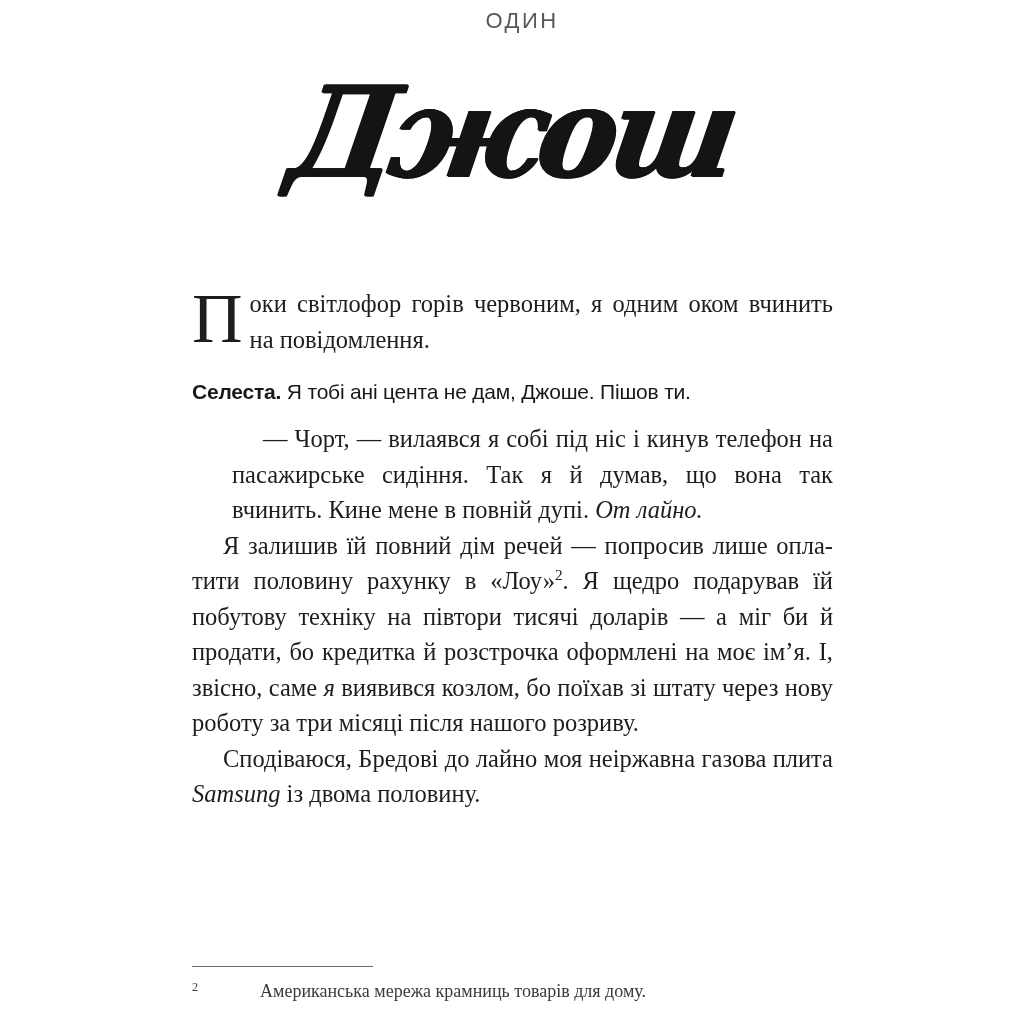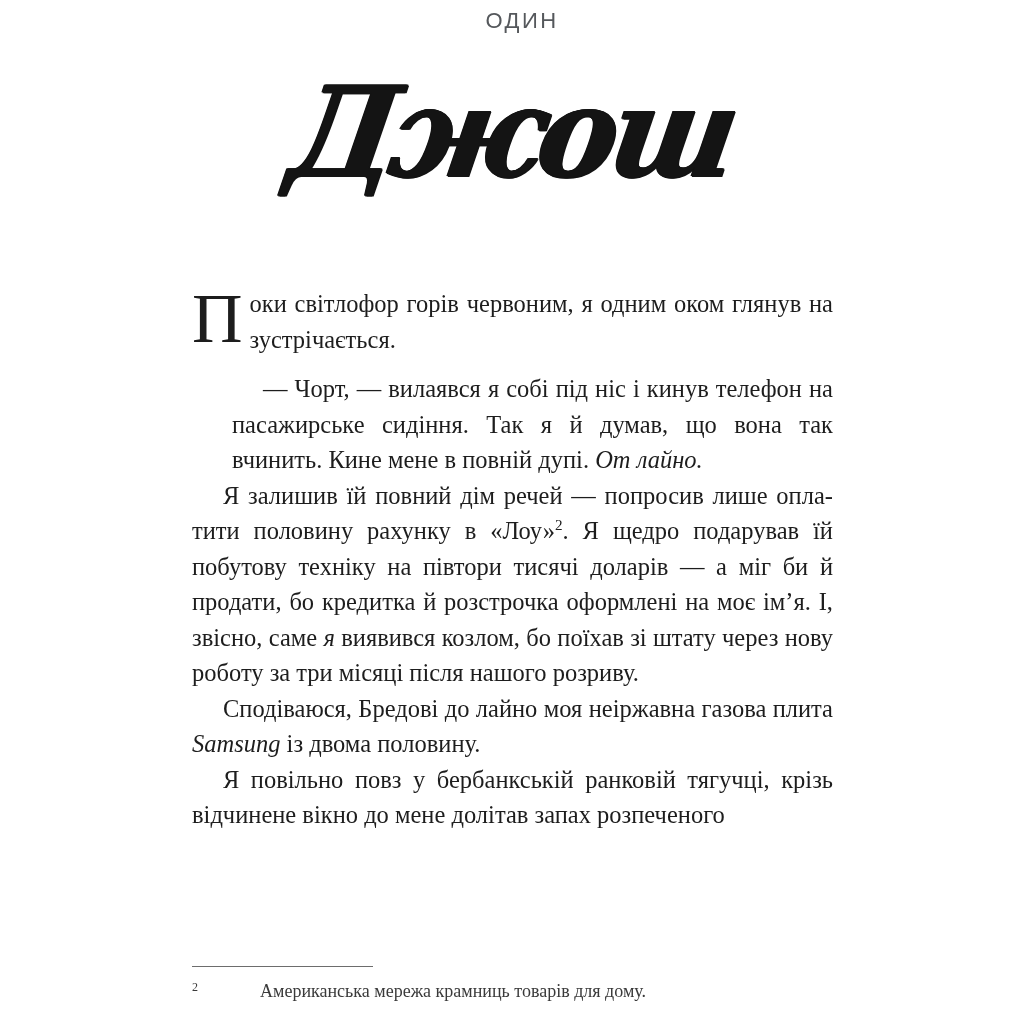--- a/index.html
+++ b/index.html
@@ -174,40 +174,41 @@
 
   <div class="chapter-eyebrow">ОДИН</div>
 
   <div class="chapter-title-wrap">
     <span class="chapter-title">Джош</span>
   </div>
 
   <div class="body-col">
 
     <p class="dropcap-para">
-      <span class="dropcap">П</span><span>оки світлофор горів червоним, я одним оком глянув на зустрічається.</span>
-    </p>
-
+      <span class="dropcap">П</span><span>оки світлофор горів червоним, я одним оком вчинить на повідомлення.</span>
+    </p>
+
+    <p class="message-line">
+      <span class="message-sender">Селеста.</span>
+      <span>Я тобі ані цента не дам, Джоше. Пішов ти.</span>
+    </p>
 
     <p class="para gap-before">
       <span>— Чорт, — вилаявся я собі під ніс і кинув телефон на пасажирське сидіння. Так я й думав, що вона так вчинить. Кине мене в повній дупі. </span><em class="emph">От лайно.</em><span></span>
     </p>
 
     <p class="para">
       <span>Я залишив їй повний дім речей — попросив лише опла­тити половину рахунку в «Лоу»</span><sup class="fnmark">2</sup><span>. Я щедро подарував їй побутову техніку на півтори тисячі доларів — а міг би й продати, бо кредитка й розстрочка оформлені на моє ім’я. І, звісно, саме </span><em class="emph">я</em><span> виявився козлом, бо поїхав зі штату через нову роботу за три місяці після нашого розриву.</span>
     </p>
 
 
     <p class="para">
       <span>Сподіваюся, Бредові до лайно моя неіржавна газова плита </span><em class="emph">Samsung</em><span> із двома половину.</span>
     </p>
 
-    <p class="para">
-      <span>Я повільно повз у бербанкській ранковій тягучці, крізь відчинене вікно до мене долітав запах розпеченого</span>
-    </p>
 
   </div>
 
   <div class="footnote-zone">
     <div class="footnote-rule"></div>
     <div class="footnote">
       <span class="footnote-num">2</span>
       <span class="footnote-text">Американська мережа крамниць товарів для дому.</span>
     </div>
   </div>

